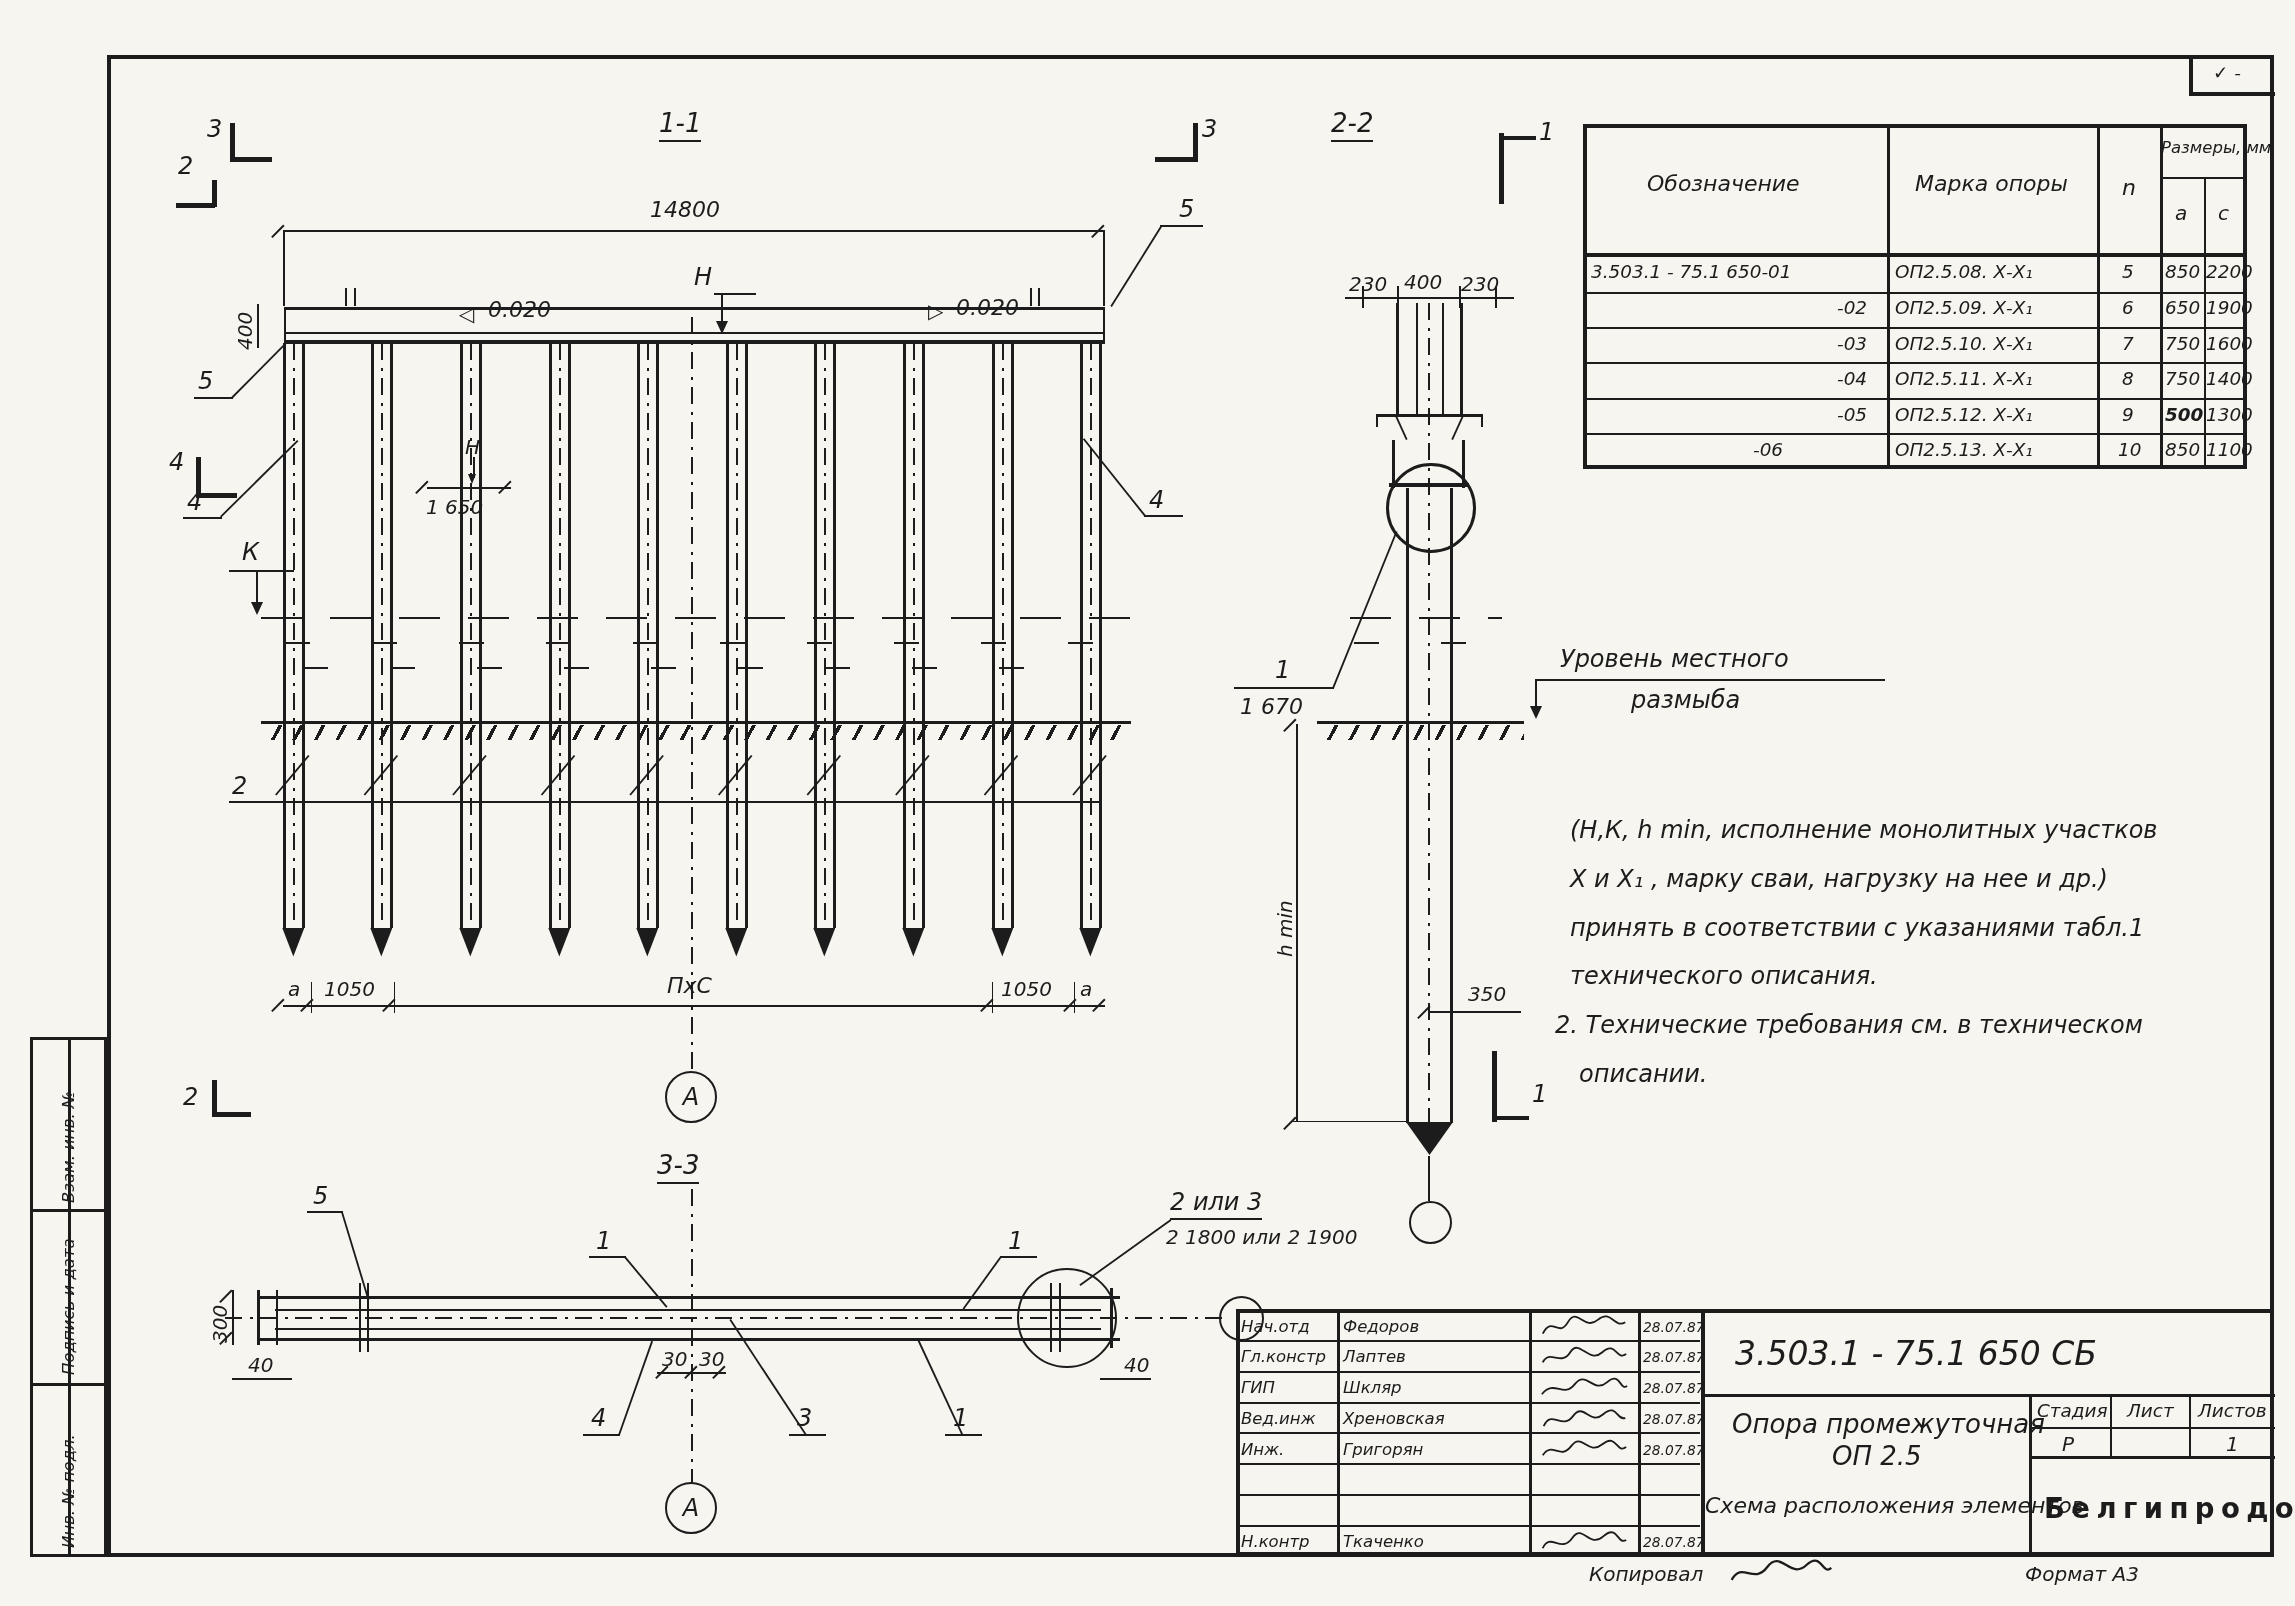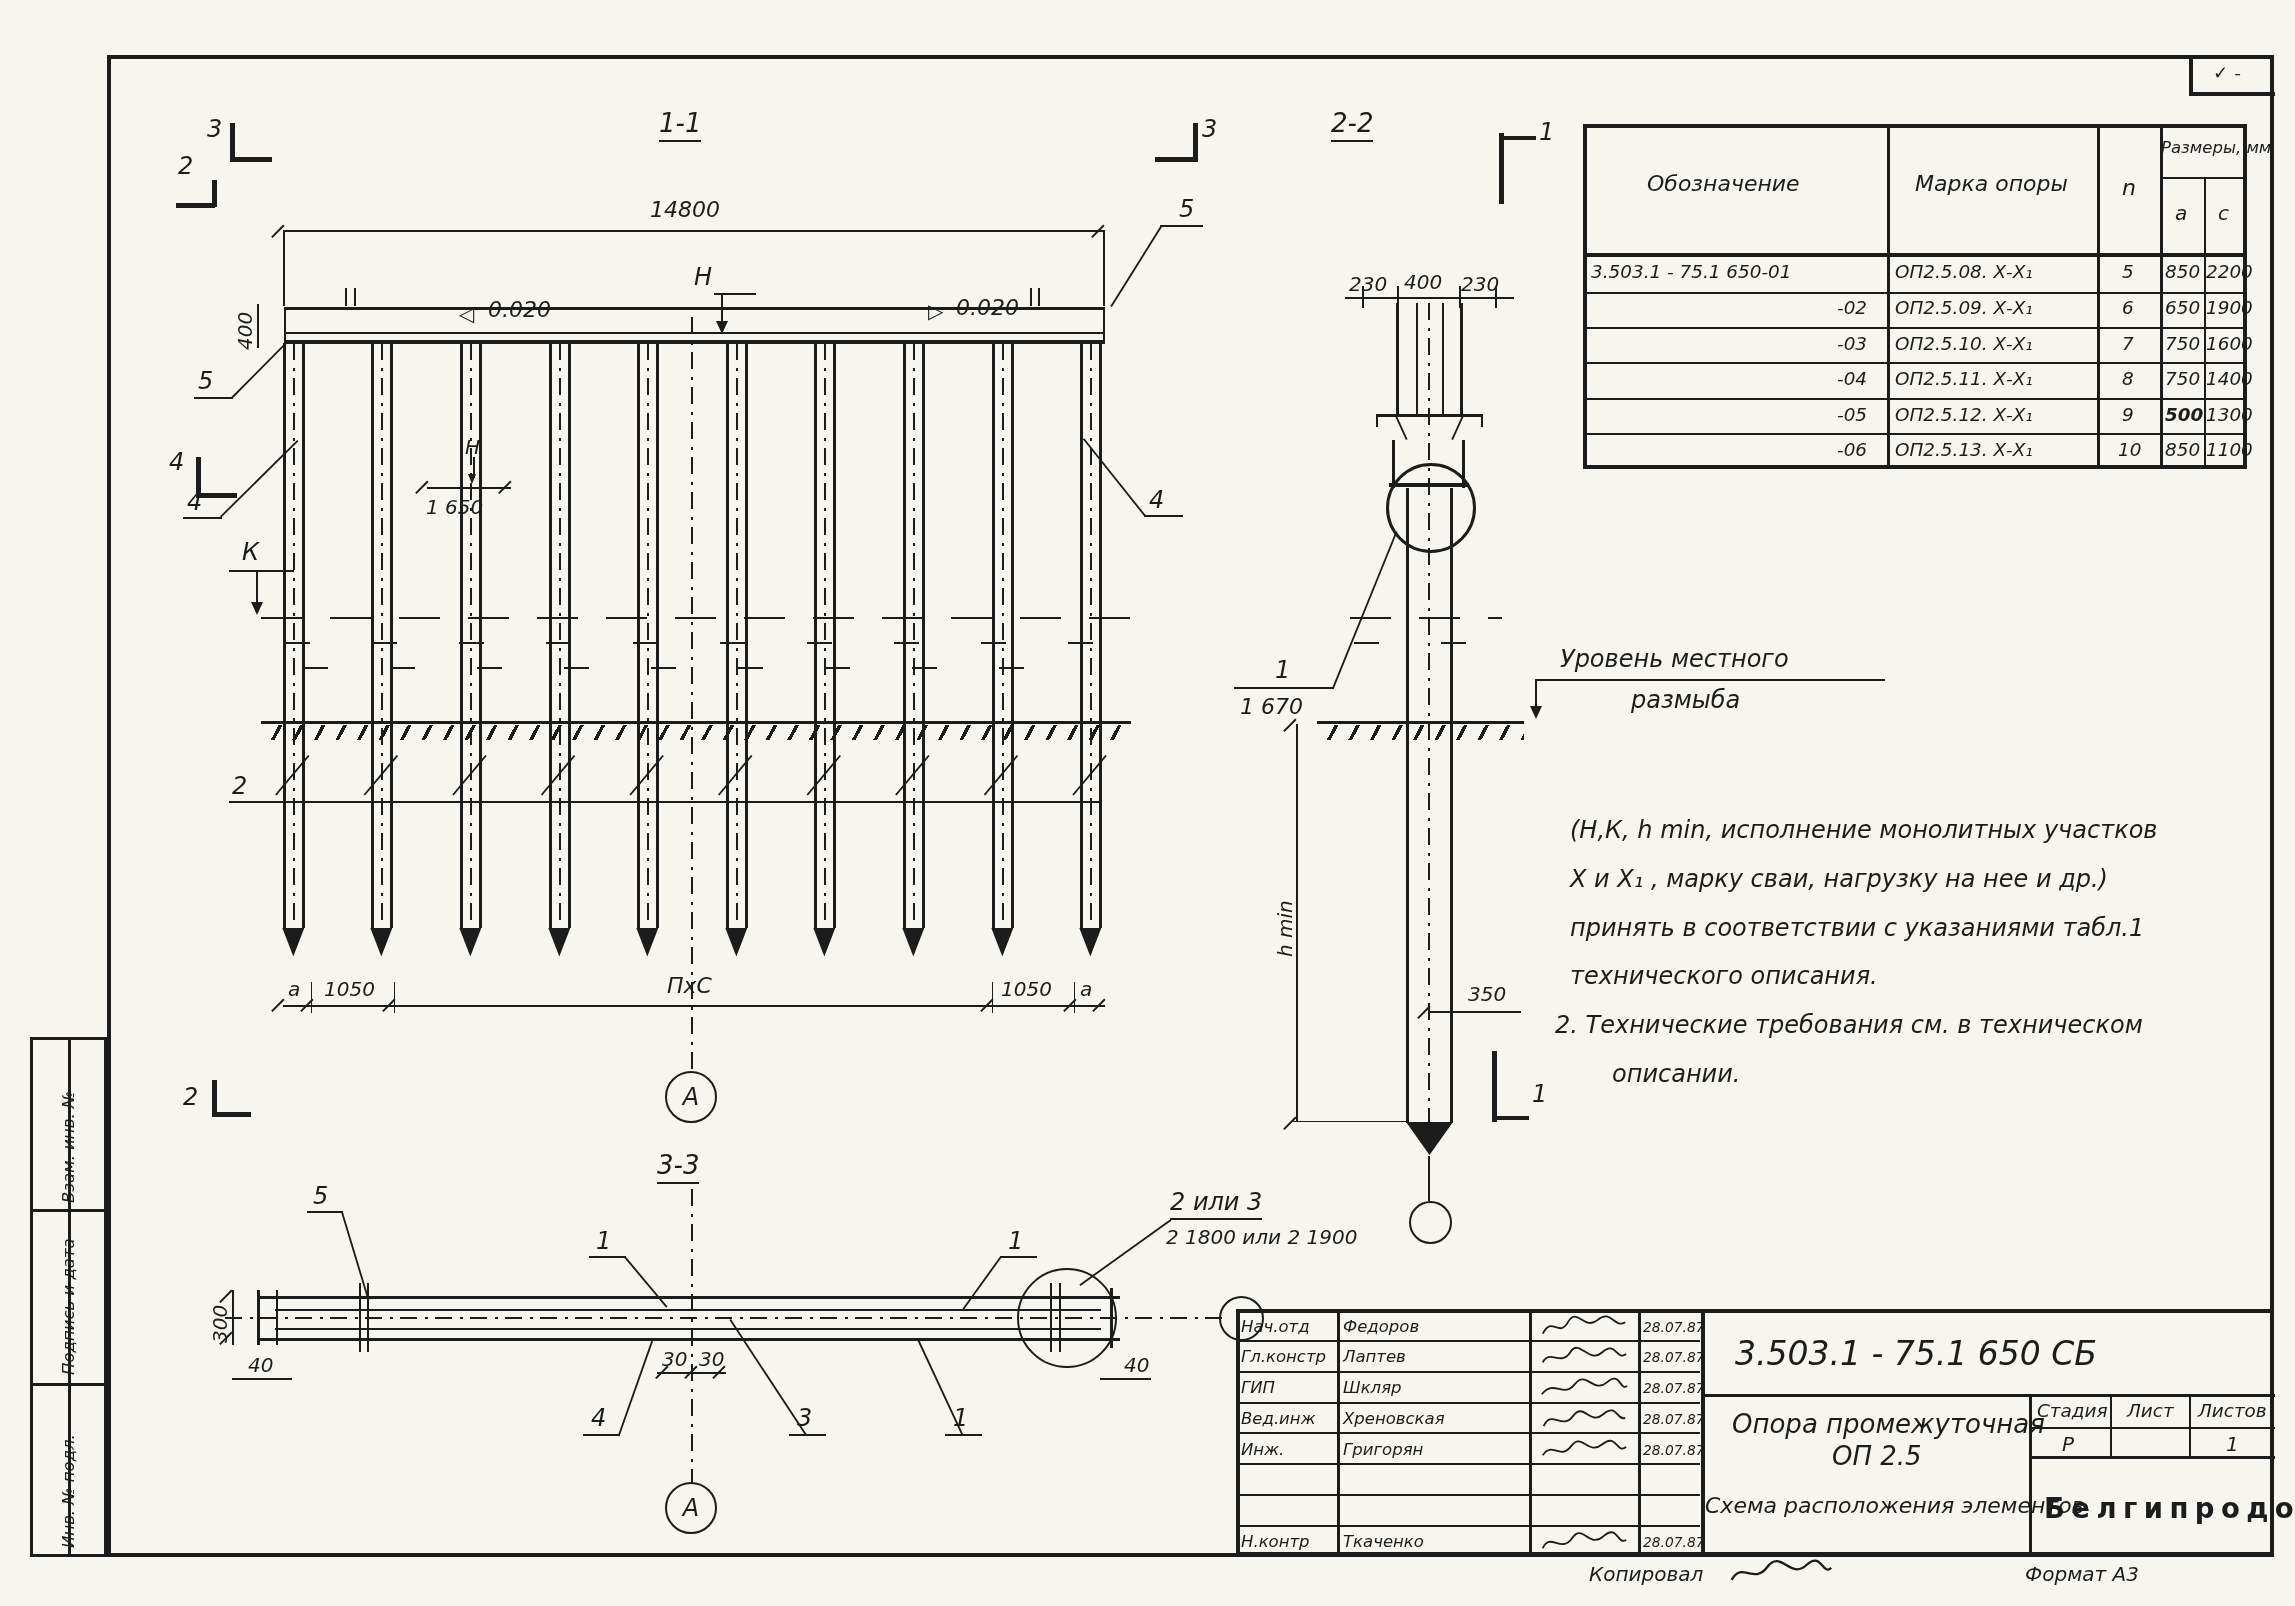--- a/index.html
+++ b/index.html
@@ -246,21 +246,21 @@
   <div class="ln" style="left:1536px;top:679px;width:349px;height:2.3px;"></div>
   <div class="t fs52" style="left:1631px;top:686px;">размыба</div>
   <div class="ln" style="left:1535px;top:679px;width:1.8px;height:31px;"></div>
   <div class="ard" style="left:1530px;top:706px;"></div>
 
   <div class="t fs52" style="left:1570px;top:865px;">Х и Х₁ , марку сваи, нагрузку на нее и др.)</div>
   <div class="t fs52" style="left:1570px;top:816px;">(Н,К, h min, исполнение монолитных участков</div>
   <div class="t fs52" style="left:1570px;top:914px;">принять в соответствии с указаниями табл.1</div>
   <div class="t fs52" style="left:1570px;top:962px;">технического описания.</div>
   <div class="t fs52" style="left:1555px;top:1011px;">2. Технические требования см. в техническом</div>
-  <div class="t fs52" style="left:1579px;top:1060px;margin-left:33px;">описании.</div>
+  <div class="t fs52" style="left:1579px;top:1060px;">описании.</div>
 
   <div class="cell" style="left:1583px;top:124px;width:664px;height:345px;border:4.1px solid #1c1c1c;"></div>
   <div class="ln" style="left:1887px;top:124px;width:2.8px;height:345px;"></div>
   <div class="ln" style="left:2097px;top:124px;width:2.8px;height:345px;"></div>
   <div class="ln" style="left:2160px;top:124px;width:2.8px;height:345px;"></div>
   <div class="ln" style="left:2204px;top:177px;width:2.3px;height:292px;"></div>
   <div class="ln" style="left:2160px;top:177px;width:87px;height:2.3px;"></div>
   <div class="ln" style="left:1583px;top:253px;width:664px;height:3.7px;"></div>
   <div class="ln" style="left:1583px;top:292px;width:664px;height:2.3px;"></div>
   <div class="ln" style="left:1583px;top:327px;width:664px;height:2.3px;"></div>
@@ -297,21 +297,21 @@
   <div class="t fs40" style="left:2122px;top:368px;">8</div>
   <div class="t fs40" style="left:2165px;top:368px;">750</div>
   <div class="t fs40" style="left:2206px;top:368px;">1400</div>
 
   <div class="t fs40" style="left:1837px;top:404px;">-05</div>
   <div class="t fs40" style="left:1895px;top:404px;">ОП2.5.12. Х-Х₁</div>
   <div class="t fs40" style="left:2122px;top:404px;">9</div>
   <div class="t fs40" style="left:2165px;top:404px;font-weight:bold;">500</div>
   <div class="t fs40" style="left:2206px;top:404px;">1300</div>
 
-  <div class="t fs40" style="left:1837px;top:439px;">-06</div>
+  <div class="t fs40" style="left:1753px;top:439px;">-06</div>
   <div class="t fs40" style="left:1895px;top:439px;">ОП2.5.13. Х-Х₁</div>
   <div class="t fs40" style="left:2118px;top:439px;">10</div>
   <div class="t fs40" style="left:2165px;top:439px;">850</div>
   <div class="t fs40" style="left:2206px;top:439px;">1100</div>
 
   <div class="t fs56" style="left:657px;top:1150px;"><span class="und">3-3</span></div>
   <div class="cvl" style="left:691px;top:1189px;height:294px;"></div>
 
   <div class="ln" style="left:257px;top:1296px;width:863px;height:3.2px;"></div>
   <div class="ln" style="left:275px;top:1309px;width:826px;height:2.3px;"></div>

